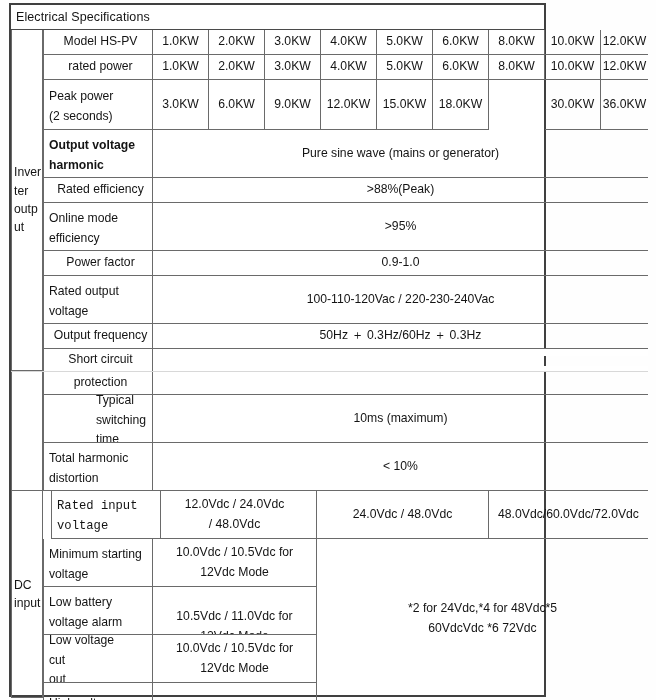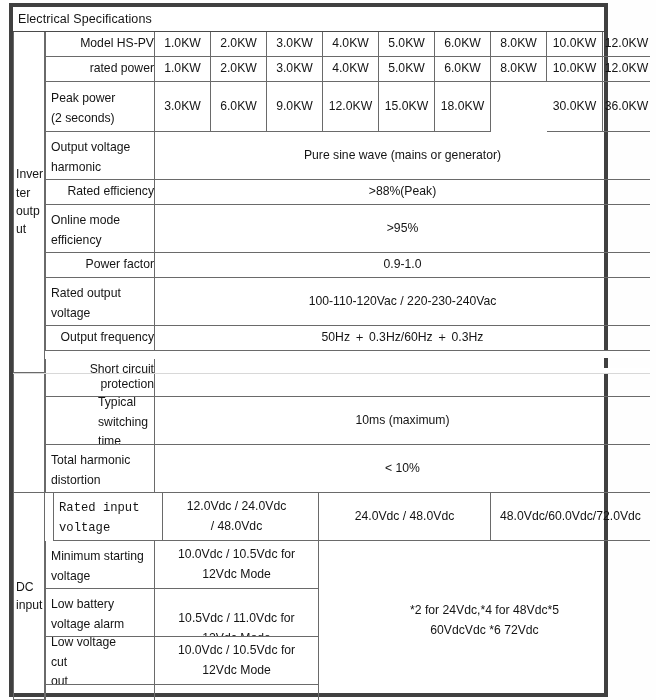--- a/index.html
+++ b/index.html
@@ -21,23 +21,23 @@
     width: 656px;
     height: 700px;
     background: #fefefe;
   }
 
   
   .frame {
     position: absolute;
     left: 9px;
     top: 3px;
-    width: 599px;
+    width: 537px;
     height: 694px;
-    border: 4px solid #404040;
+    border: 2px solid #404040;
     box-sizing: border-box;
     background: #ffffff;
   }
 
   
   .title-band {
     position: absolute;
     left: 0;
     top: 0;
     width: 100%;
@@ -57,21 +57,21 @@
     position: absolute;
     box-sizing: border-box;
     display: flex;
     align-items: center;
     font-size: 12.2px;
     color: #141414;
     line-height: 1.62;
     overflow: hidden;
   }
   .cell.ctr { justify-content: center; text-align: center; }
-  .cell.lft { justify-content: flex-end; padding-left: 5px; }
+  .cell.lft { justify-content: center; padding-left: 5px; }
 
   .bl { border-left: 1px solid #6a6a6a; }
   .bt { border-top: 1px solid #6a6a6a; }
   .bb { border-bottom: 1px solid #6a6a6a; }
   .br { border-right: 1px solid #6a6a6a; }
 
   .wrap2 {
     display: block;
     padding-left: 5px;
     padding-top: 4px;
@@ -251,21 +251,21 @@
     <div class="cell ctr br bb" style="left:422px; top:75px; width:56px; height:50px;">
         <span>18.0KW</span>
       </div>
     <div class="cell ctr br bb" style="left:534px; top:75px; width:56px; height:50px;">
         <span>30.0KW</span>
       </div>
     <div class="cell ctr bb" style="left:590px; top:75px; width:47px; height:50px;">
         <span>36.0KW</span>
       </div>
 
-    <div class="cell bl br bb" style="left:32px; top:125px; width:110px; height:48px;">
+    <div class="cell bl br bb" style="left:32px; top:125px; width:110px; height:48px;font-weight:bold;">
       <div class="wrap2">
         <span>Output voltage</span>
         <span>harmonic</span>
       </div>
     </div>
     <div class="cell ctr bb" style="left:142px; top:125px; width:495px; height:48px;">
       <span>Pure sine wave (mains or generator)</span>
     </div>
 
     <div class="cell lft bl br bb" style="left:32px; top:173px; width:110px; height:25px;">
@@ -302,21 +302,21 @@
       <span>100-110-120Vac / 220-230-240Vac</span>
     </div>
 
     <div class="cell lft bl br bb" style="left:32px; top:319px; width:110px; height:25px;">
       <span>Output frequency</span>
     </div>
     <div class="cell ctr bb" style="left:142px; top:319px; width:495px; height:25px;">
       <span>50Hz ＋ 0.3Hz/60Hz ＋ 0.3Hz</span>
     </div>
 
-    <div class="cell lft bl br" style="left:32px; top:344px; width:110px; height:22px;margin-top:8px;">
+    <div class="cell lft bl br" style="left:32px; top:344px; width:110px; height:22px;">
       <span>Short circuit</span>
     </div>
 
     <div class="degraded" style="left:142px; top:344px; width:495px; height:22px;">
       <div class="hairline" style="left:8px; width:44px;"></div>
       <div class="hairline" style="left:350px; width:135px;"></div>
       <div class="ghost-text">Output power limit, protection after n seconds short circuit</div>
       <div class="wash top"></div>
       <div class="wash bottom"></div>
     </div>

